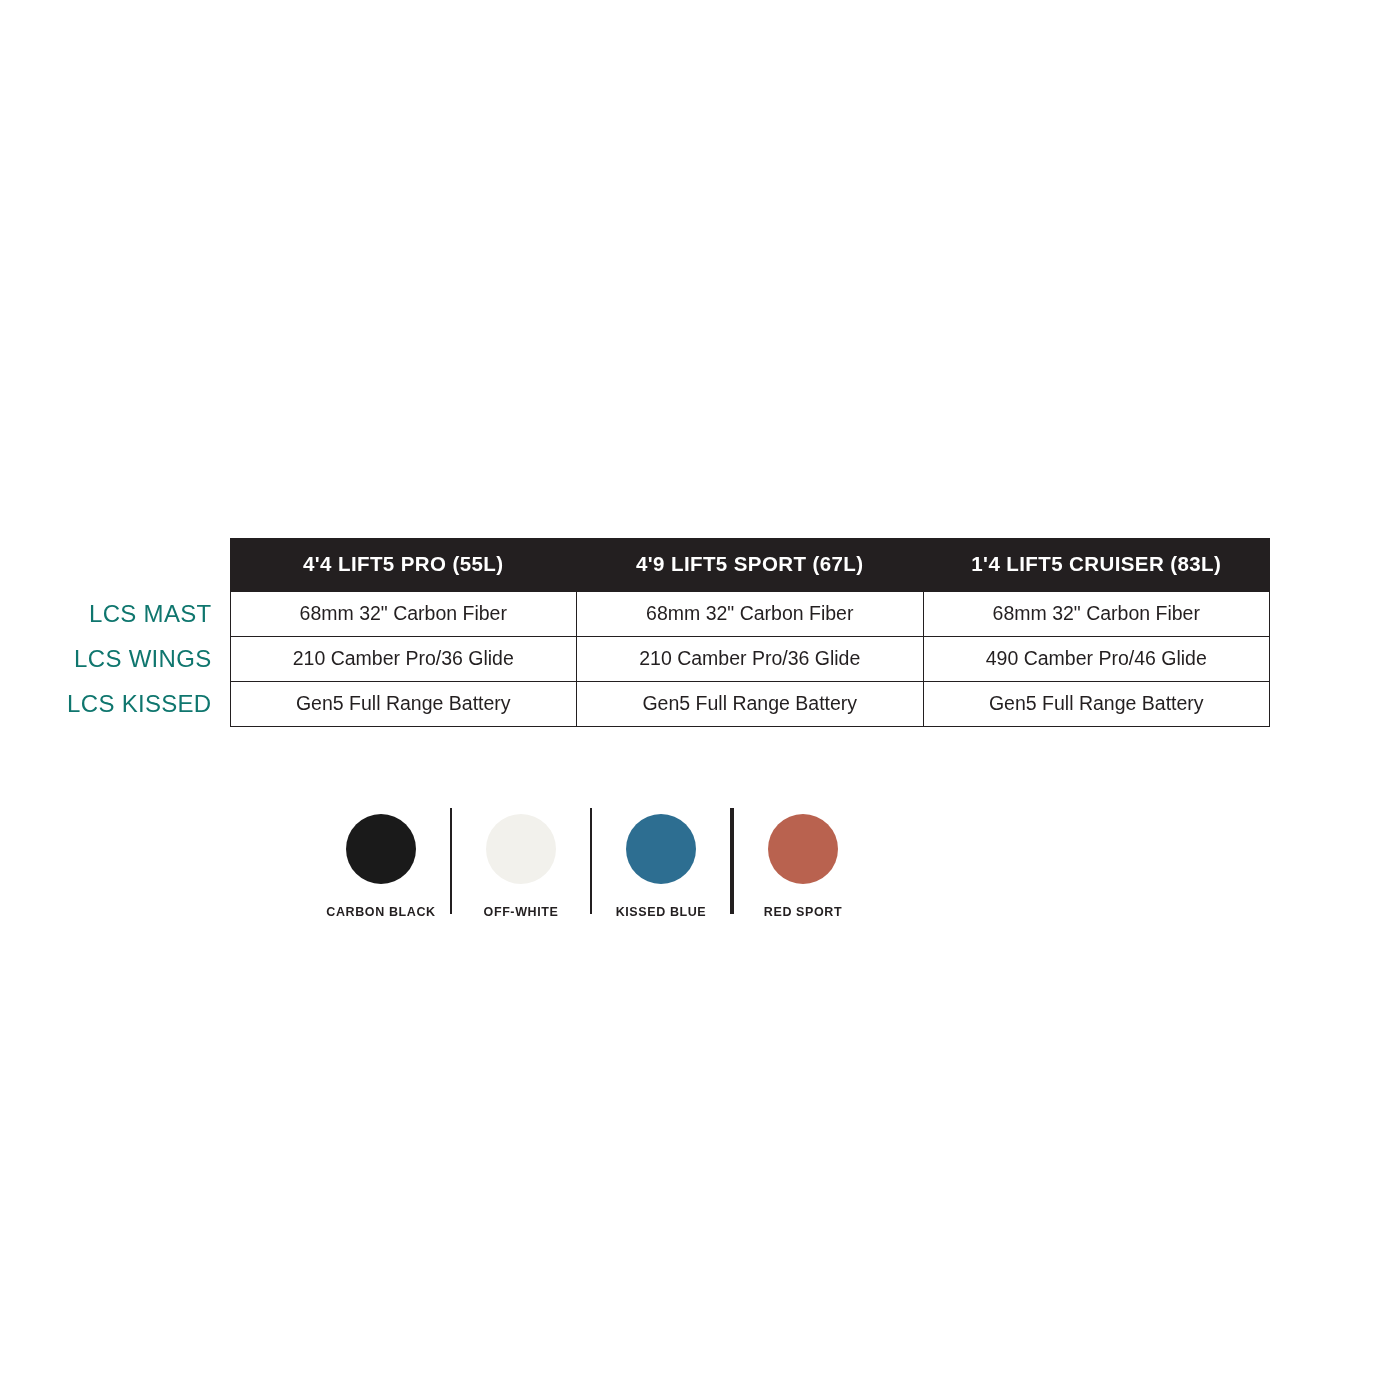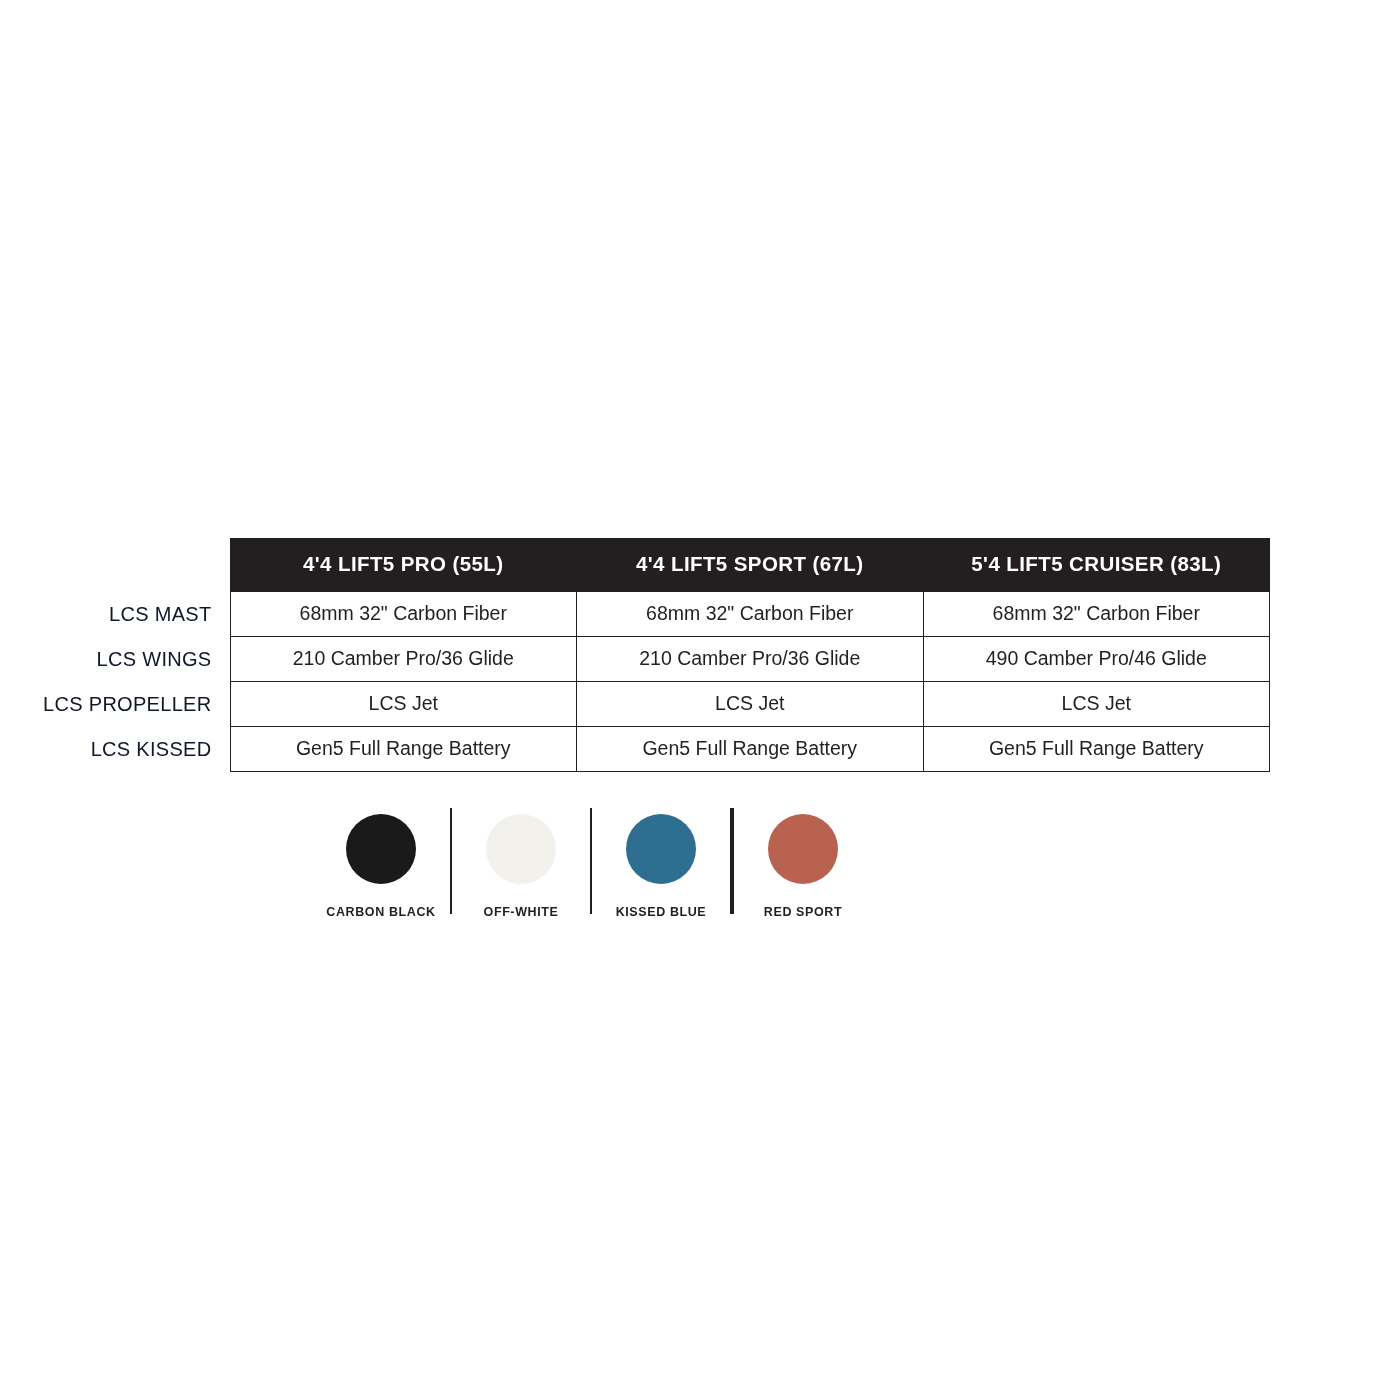--- a/index.html
+++ b/index.html
@@ -51,22 +51,22 @@
     font-weight: bold;
     letter-spacing: 0.4px;
     text-align: center;
     padding: 14px 6px 15px 6px;
     border: none;
   }
 
   table.spec td.rowlabel {
     text-align: right;
     padding-right: 18px;
-    font-size: 20px;
-    color: #0f172a;
+    font-size: 24px;
+    color: #0f766e;
     letter-spacing: 0.3px;
     border: none;
     white-space: nowrap;
   }
 
   table.spec td.cell {
     border: 1px solid #231f20;
     text-align: center;
     font-size: 19.5px;
     color: #231f20;
@@ -127,42 +127,36 @@
       <colgroup>
         <col class="rowlabel">
         <col class="datacol">
         <col class="datacol">
         <col class="datacol">
       </colgroup>
       <thead>
         <tr>
           <th class="rowlabel-head"></th>
           <th class="colhead">4'4 LIFT5 PRO (55L)</th>
-          <th class="colhead">4'4 LIFT5 SPORT (67L)</th>
-          <th class="colhead">5'4 LIFT5 CRUISER (83L)</th>
+          <th class="colhead">4'9 LIFT5 SPORT (67L)</th>
+          <th class="colhead">1'4 LIFT5 CRUISER (83L)</th>
         </tr>
       </thead>
       <tbody>
         <tr>
           <td class="rowlabel">LCS MAST</td>
           <td class="cell">68mm 32" Carbon Fiber</td>
           <td class="cell">68mm 32" Carbon Fiber</td>
           <td class="cell">68mm 32" Carbon Fiber</td>
         </tr>
         <tr>
           <td class="rowlabel">LCS WINGS</td>
           <td class="cell">210 Camber Pro/36 Glide</td>
           <td class="cell">210 Camber Pro/36 Glide</td>
           <td class="cell">490 Camber Pro/46 Glide</td>
-        </tr>
-        <tr>
-          <td class="rowlabel">LCS PROPELLER</td>
-          <td class="cell">LCS Jet</td>
-          <td class="cell">LCS Jet</td>
-          <td class="cell">LCS Jet</td>
         </tr>
         <tr>
           <td class="rowlabel">LCS KISSED</td>
           <td class="cell">Gen5 Full Range Battery</td>
           <td class="cell">Gen5 Full Range Battery</td>
           <td class="cell">Gen5 Full Range Battery</td>
         </tr>
       </tbody>
     </table>
   </div>

